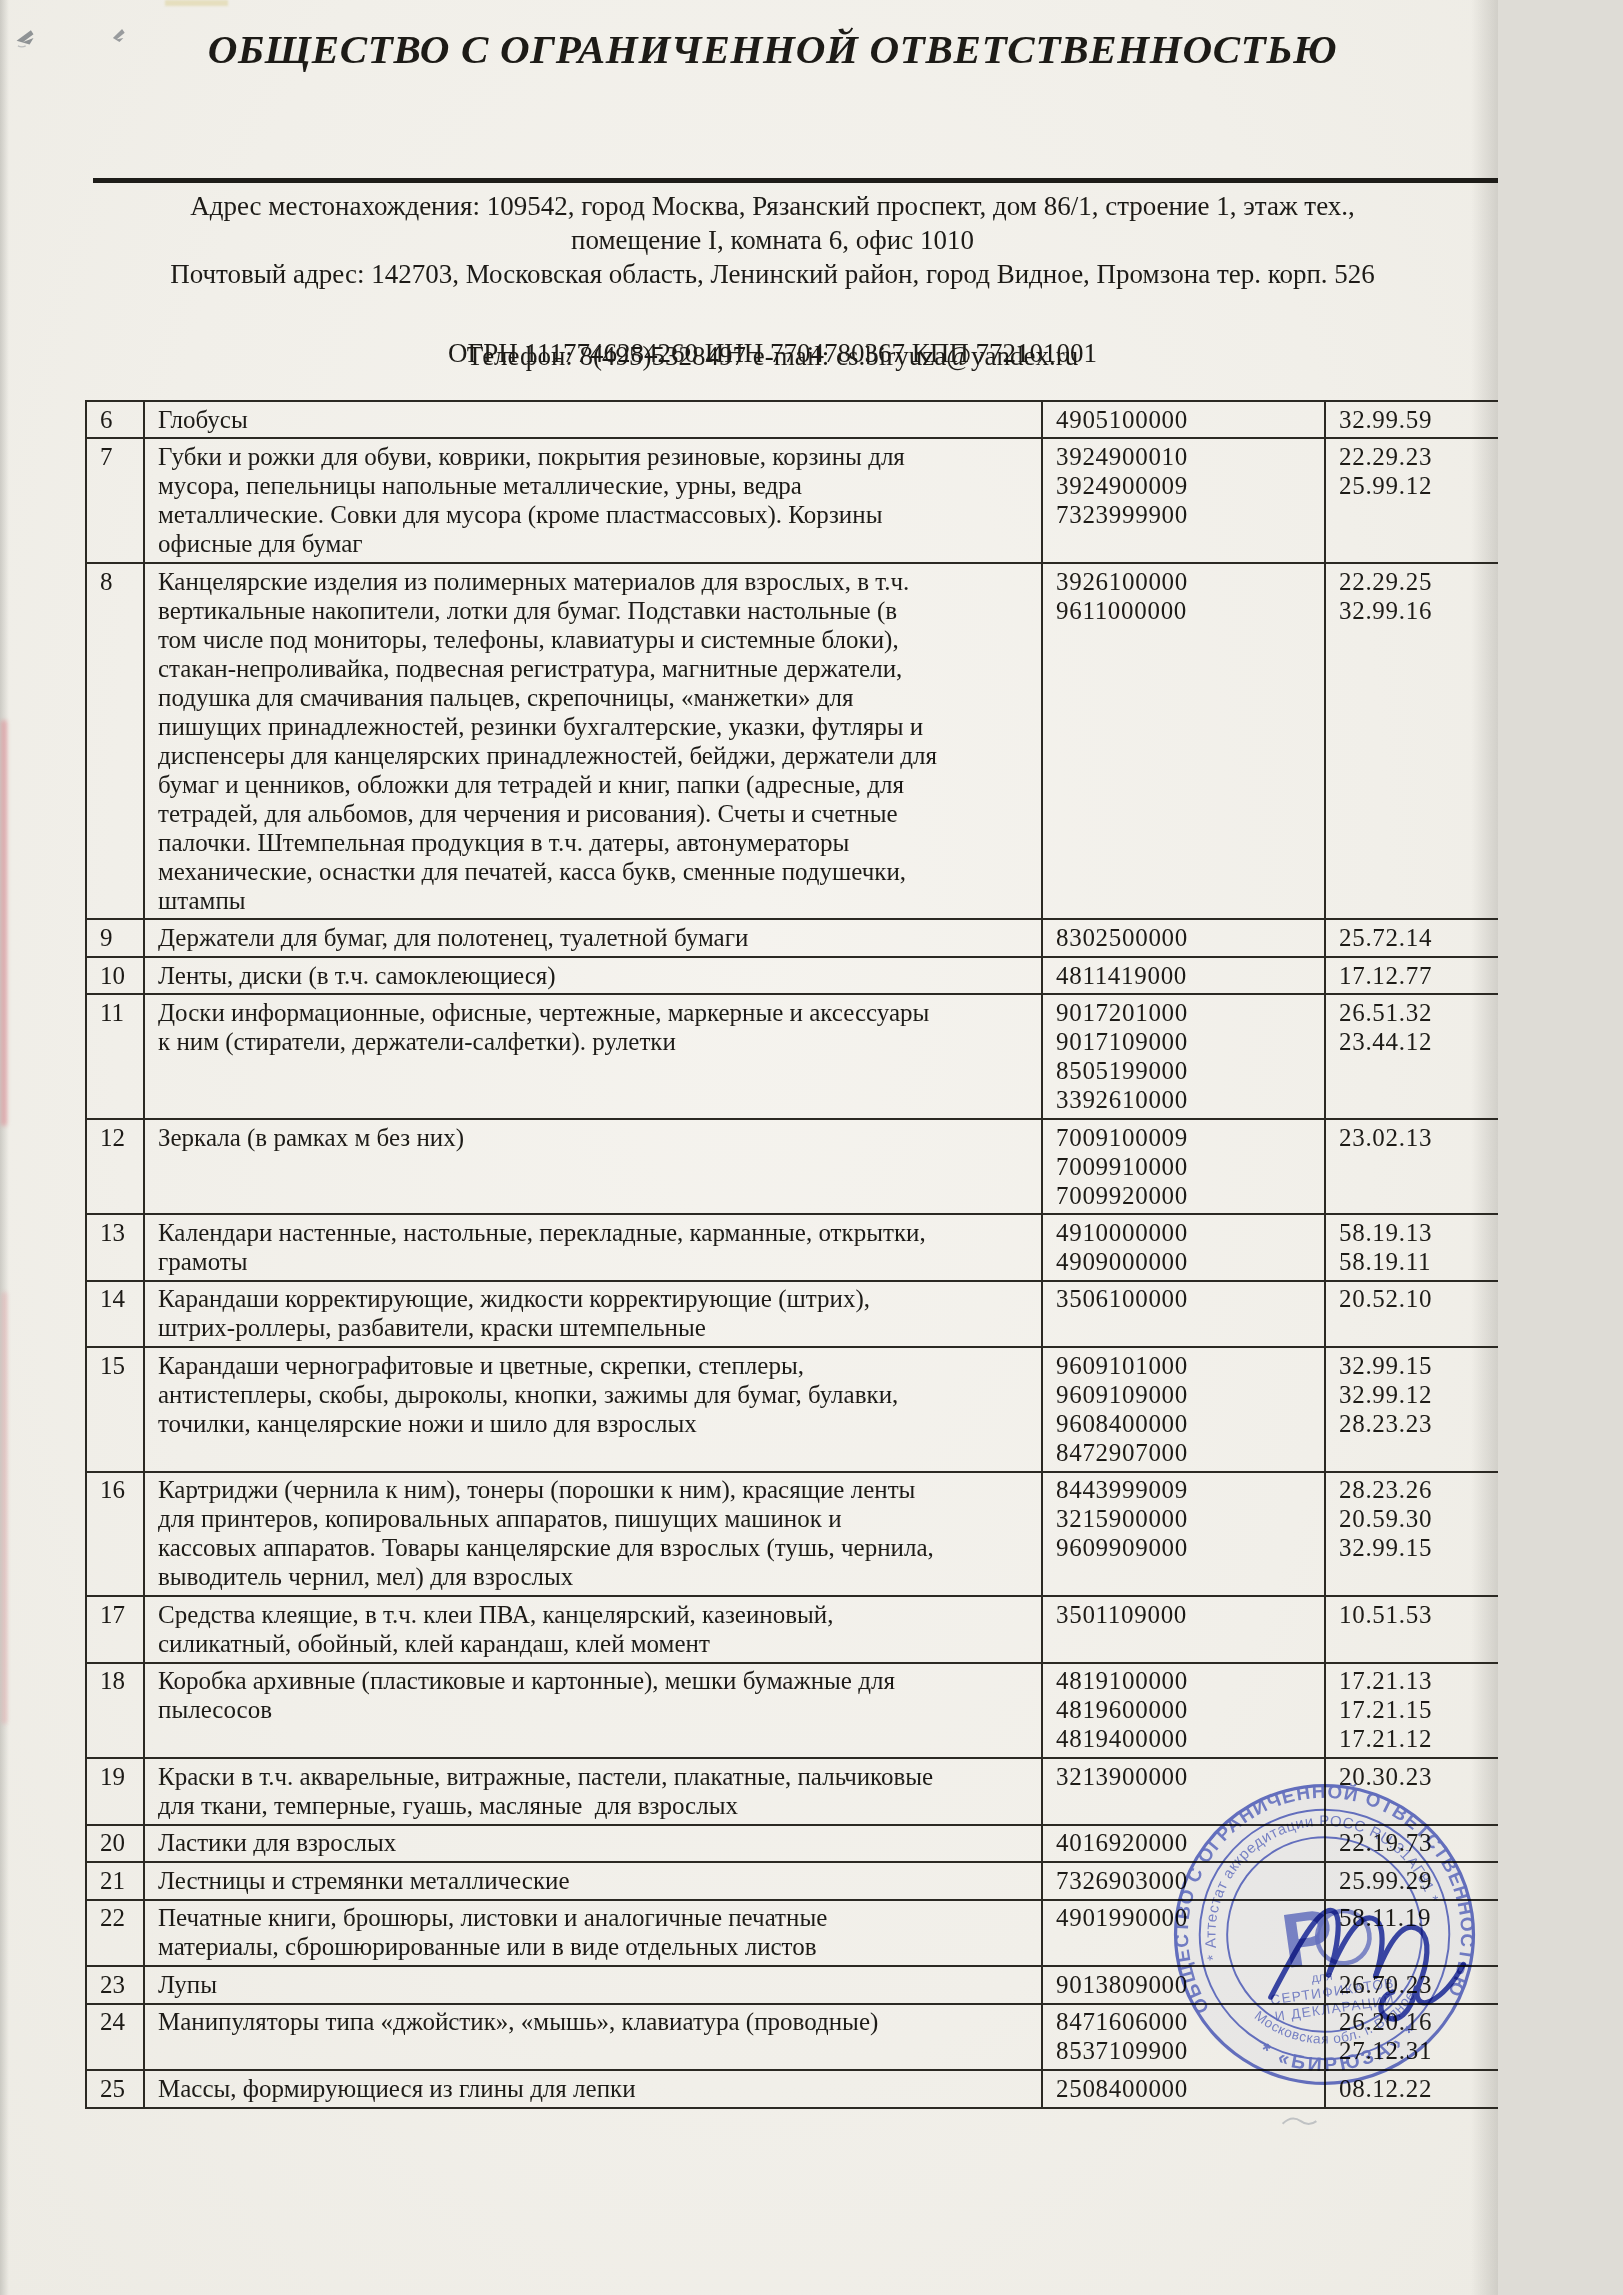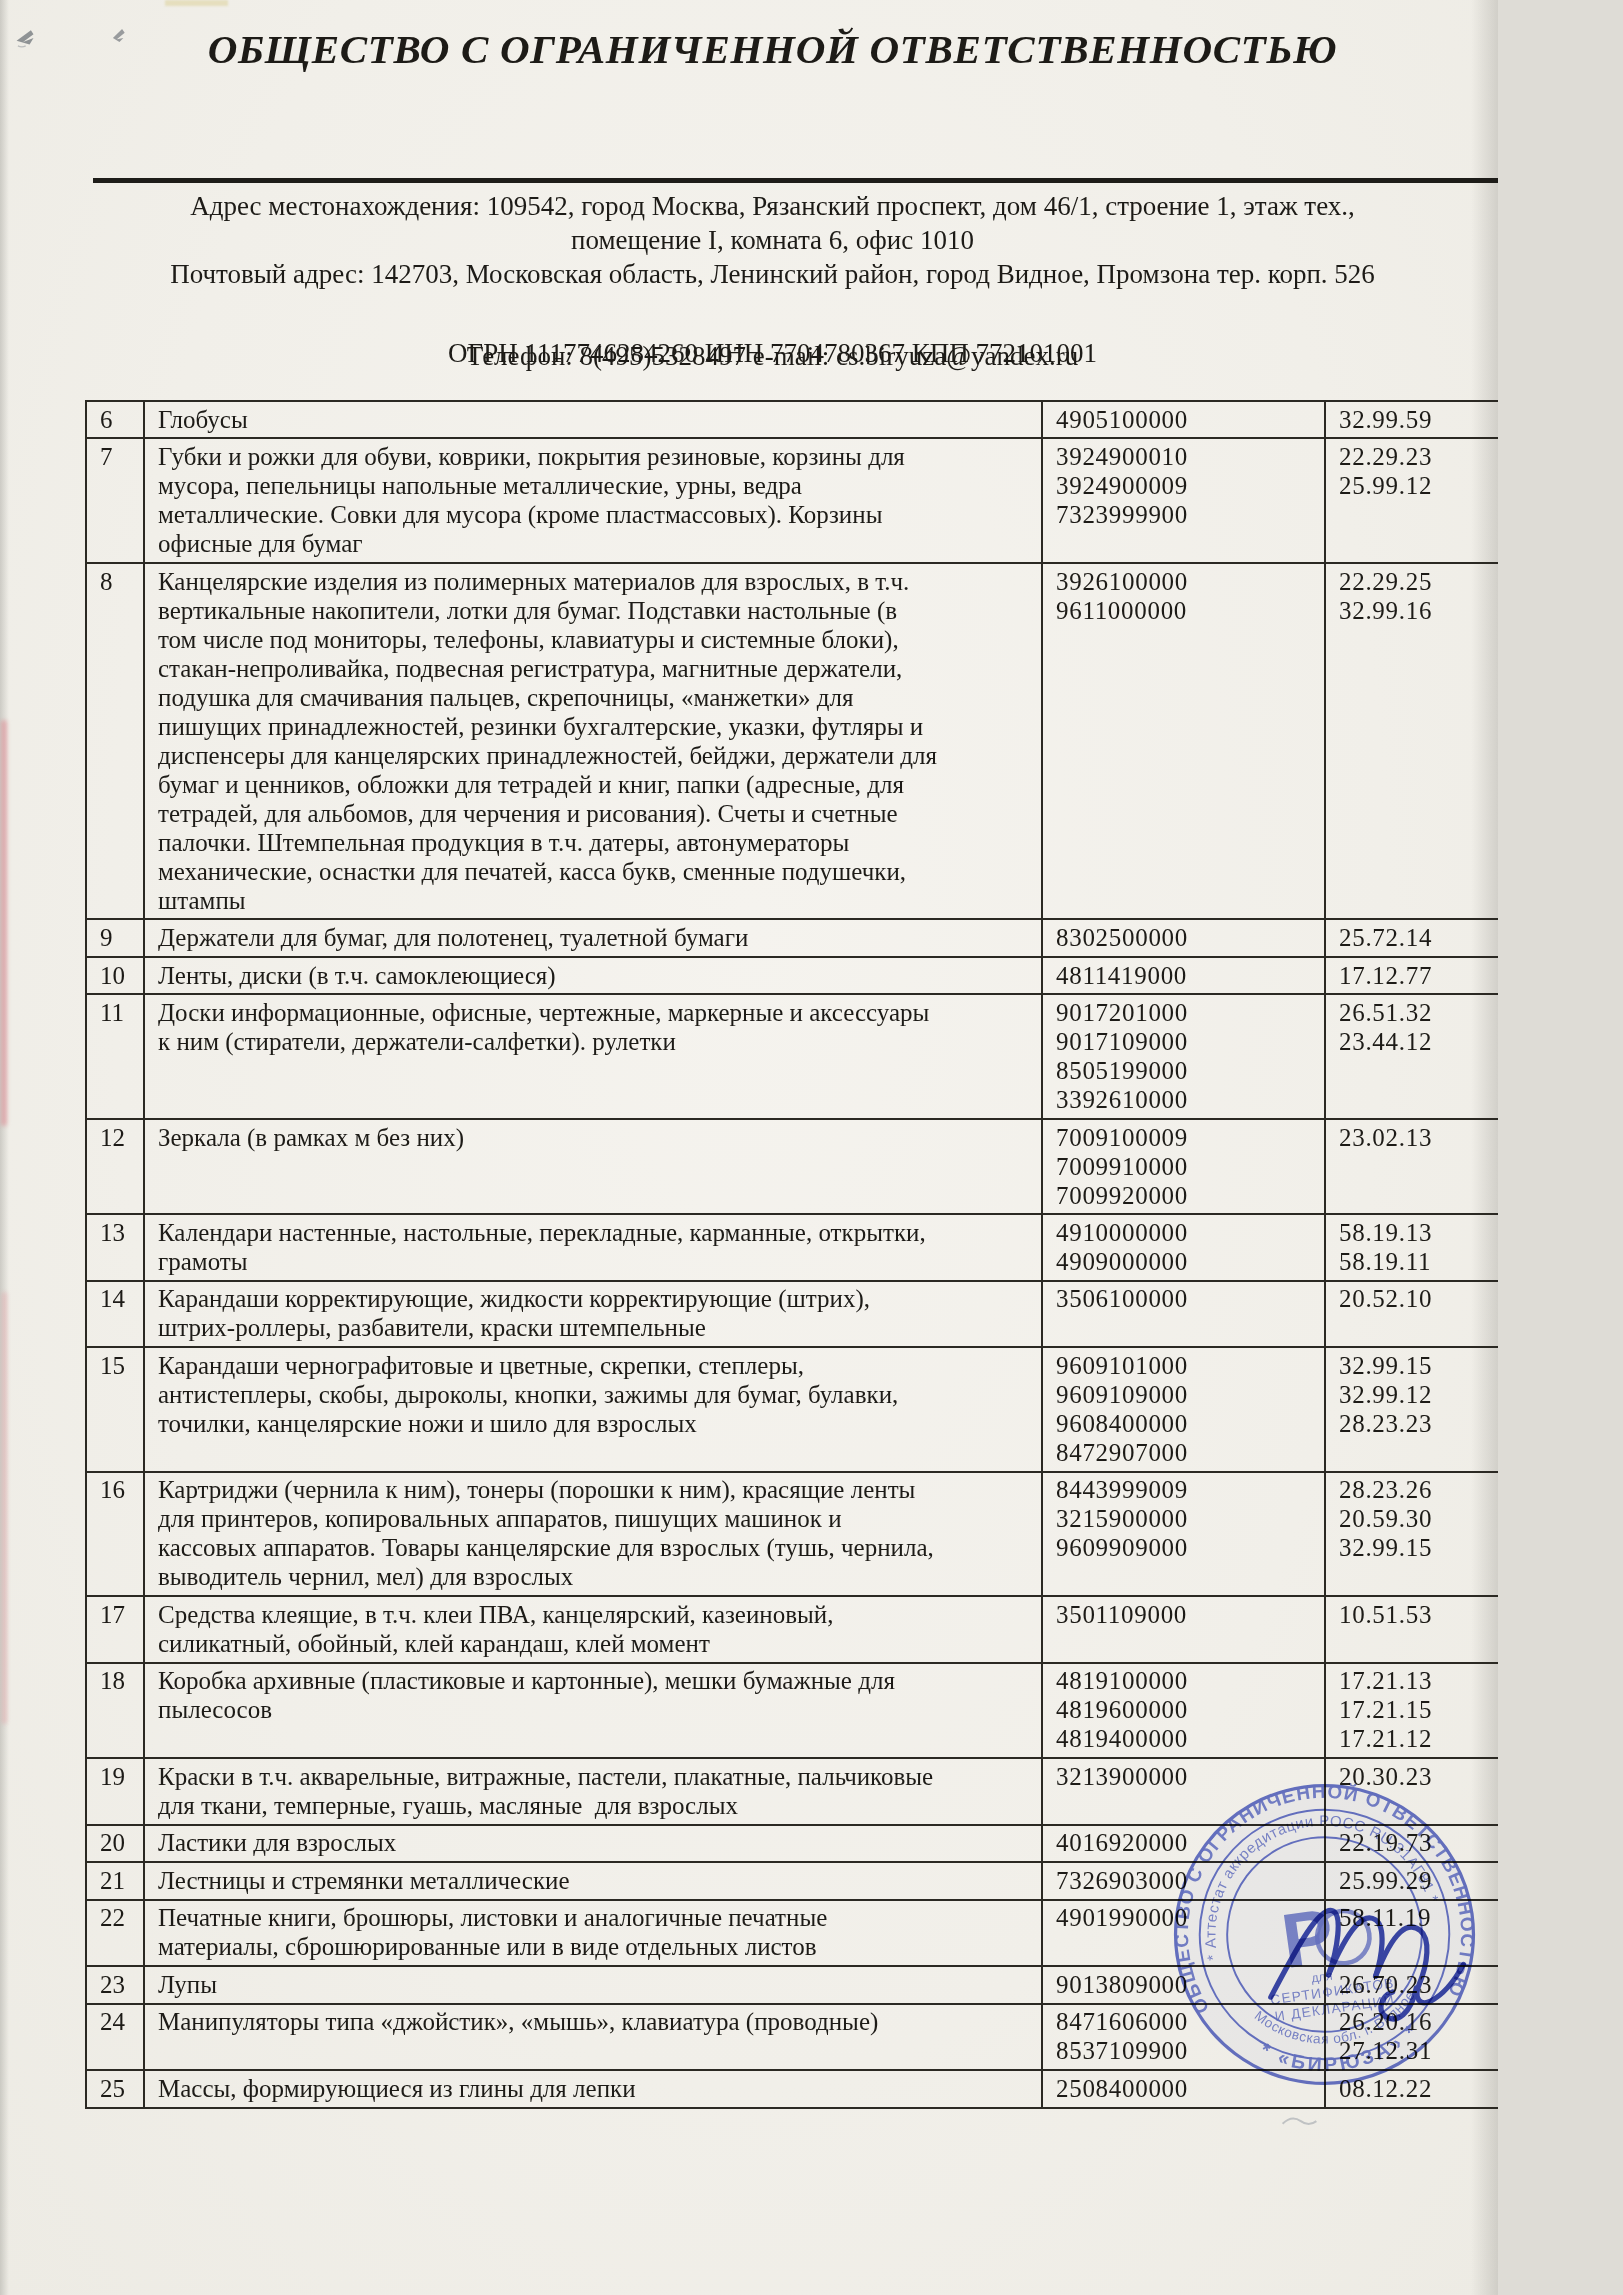--- a/index.html
+++ b/index.html
@@ -66,21 +66,21 @@
     <path d="M4 24 L26 8 L30 14 L14 26 L30 20 L24 30 Z" fill="#6f747a" opacity=".75"></path>
     <path d="M6 32 q6 3 12 0" stroke="#8a8f96" stroke-width="2" fill="none" opacity=".5"></path>
   </svg>
   <svg class="pen-mark mark2" width="19.6" height="19.6" viewBox="0 0 30 30">
     <path d="M6 20 L20 6 L24 12 L12 22 L22 20 L16 26 Z" fill="#73787e" opacity=".7"></path>
   </svg>
 
   <div class="doc-title">ОБЩЕСТВО С ОГРАНИЧЕННОЙ ОТВЕТСТВЕННОСТЬЮ</div>
   <div class="rule"></div>
 
-  <div class="addr addr1">Адрес местонахождения: 109542, город Москва, Рязанский проспект, дом 46/1, строение 1, этаж тех.,</div>
+  <div class="addr addr1">Адрес местонахождения: 109542, город Москва, Рязанский проспект, дом 86/1, строение 1, этаж тех.,</div>
   <div class="addr addr2">помещение I, комната 6, офис 1010</div>
   <div class="addr addr3">Почтовый адрес: 142703, Московская область, Ленинский район, город Видное, Промзона тер. корп. 526</div>
   <div class="addr ogrn">ОГРН 1117746284260 ИНН 7704780367 КПП 772101001</div>
   <div class="addr phone">Телефон: 8(495)5328497 e-mail: cs.biryuza@yandex.ru</div>
 
   <div class="table-wrap">
     <table class="goods">
       <colgroup>
         <col style="width:58px">
           <col style="width:898px">

